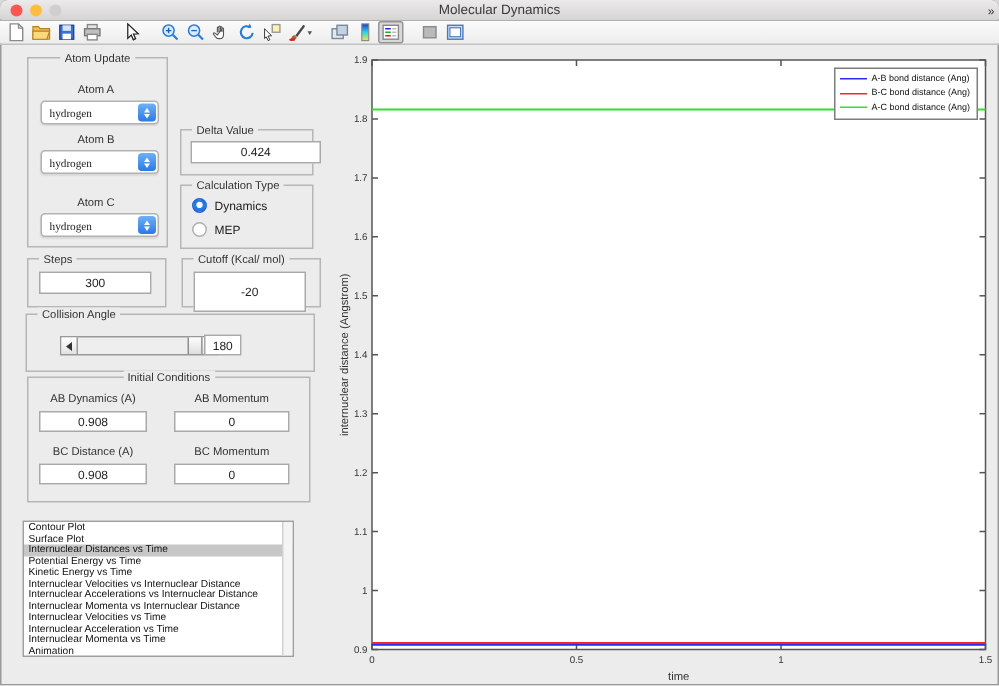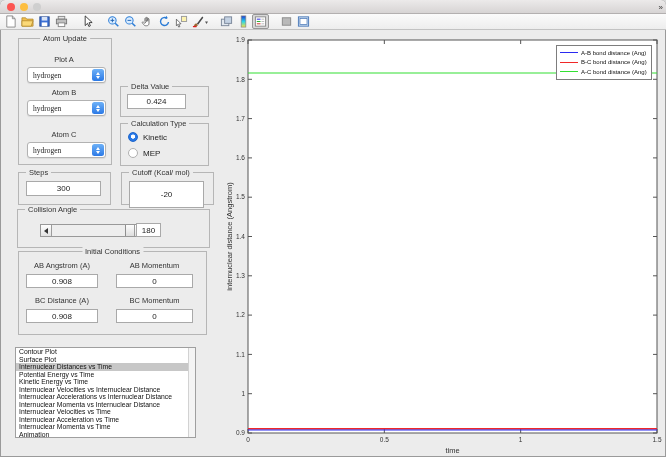--- a/index.html
+++ b/index.html
@@ -84,20 +84,21 @@
 <body>
 
 <div id="window">
 
   <div id="titlebar">
     <div class="lights">
       <span class="light" id="light-close" style="background: rgb(252, 85, 82);"></span>
       <span class="light" id="light-min" style="background: rgb(253, 190, 64);"></span>
       <span class="light" id="light-zoom" style="background: rgb(207, 207, 207);"></span>
     </div>
+    <div id="win-title">Molecular Dynamics</div>
   </div>
 
   <div id="toolbar">
       <div class="tb-group">
         <div class="tb-btn">
           <svg viewBox="0 0 14 14">
             <path d="M3 1h6l3 3v9H3z" fill="#fff" stroke="#8a8a8a"></path>
             <path d="M9 1v3h3" fill="none" stroke="#8a8a8a"></path>
           </svg>
         </div>
@@ -211,21 +212,21 @@
             <rect x="3.2" y="3.8" width="7.6" height="6.4" fill="#fff" stroke="#4a78b8" stroke-width=".8"></rect>
           </svg>
         </div>
       </div>
     </div>
   <div id="tb-overflow">»</div>
 
   <div class="group center" style="left:18px;top:38px;width:92px;height:125px;">
     <span class="gtitle">Atom Update</span>
   </div>
-  <div class="lbl" style="left:18px;top:55px;width:92px;">Plot A</div>
+  <div class="lbl" style="left:18px;top:55px;width:92px;">Atom A</div>
   <div class="dd" style="left:27px;top:67px;width:77px;">
     <span class="txt">hydrogen</span>
     <span class="step">
         <i class="up"></i>
         <i class="dn"></i>
       </span>
   </div>
   <div class="lbl" style="left:18px;top:88px;width:92px;">Atom B</div>
   <div class="dd" style="left:27px;top:100px;width:77px;">
     <span class="txt">hydrogen</span>
@@ -240,28 +241,28 @@
     <span class="step">
         <i class="up"></i>
         <i class="dn"></i>
       </span>
   </div>
 
 
   <div class="group" style="left:120px;top:86px;width:87px;height:29px;">
     <span class="gtitle">Delta Value</span>
   </div>
-  <input class="field" style="left: 127px; top: 94px; width: 59px; height: 15px;" value="0.424">
+  <input class="field" style="left: 127px; top: 94px; width: 87px; height: 15px;" value="0.424">
 
   <div class="group" style="left:120px;top:123px;width:87px;height:41px;">
     <span class="gtitle">Calculation Type</span>
   </div>
   <div class="radio-row" style="left:128px;top:132px;">
     <span class="radio on"></span>
-    <span class="radio-lbl">Kinetic</span>
+    <span class="radio-lbl">Dynamics</span>
   </div>
   <div class="radio-row" style="left:128px;top:148px;">
     <span class="radio"></span>
     <span class="radio-lbl">MEP</span>
   </div>
 
   <div class="group" style="left:18px;top:172px;width:91px;height:31px;">
     <span class="gtitle">Steps</span>
   </div>
   <input class="field" style="left: 26px; top: 181px; width: 75px; height: 15px;" value="300">
@@ -281,21 +282,21 @@
       <span class="sl-btn right">
           <i></i>
         </span>
     </div>
   </div>
   <input class="field" style="left: 136px; top: 223px; width: 25px; height: 14px;" value="180">
 
   <div class="group center" style="left:18px;top:251px;width:187px;height:82px;">
     <span class="gtitle">Initial Conditions</span>
   </div>
-  <div class="lbl" style="left:26px;top:261px;width:72px;">AB Angstrom (A)</div>
+  <div class="lbl" style="left:26px;top:261px;width:72px;">AB Dynamics (A)</div>
   <div class="lbl" style="left:116px;top:261px;width:77px;">AB Momentum</div>
   <input class="field" style="left: 26px; top: 274px; width: 72px; height: 14px;" value="0.908">
   <input class="field" style="left: 116px; top: 274px; width: 77px; height: 14px;" value="0">
   <div class="lbl" style="left:26px;top:296px;width:72px;">BC Distance (A)</div>
   <div class="lbl" style="left:116px;top:296px;width:77px;">BC Momentum</div>
   <input class="field" style="left: 26px; top: 309px; width: 72px; height: 14px;" value="0.908">
   <input class="field" style="left: 116px; top: 309px; width: 77px; height: 14px;" value="0">
 
   <div id="listbox">
     <div id="list-items">

